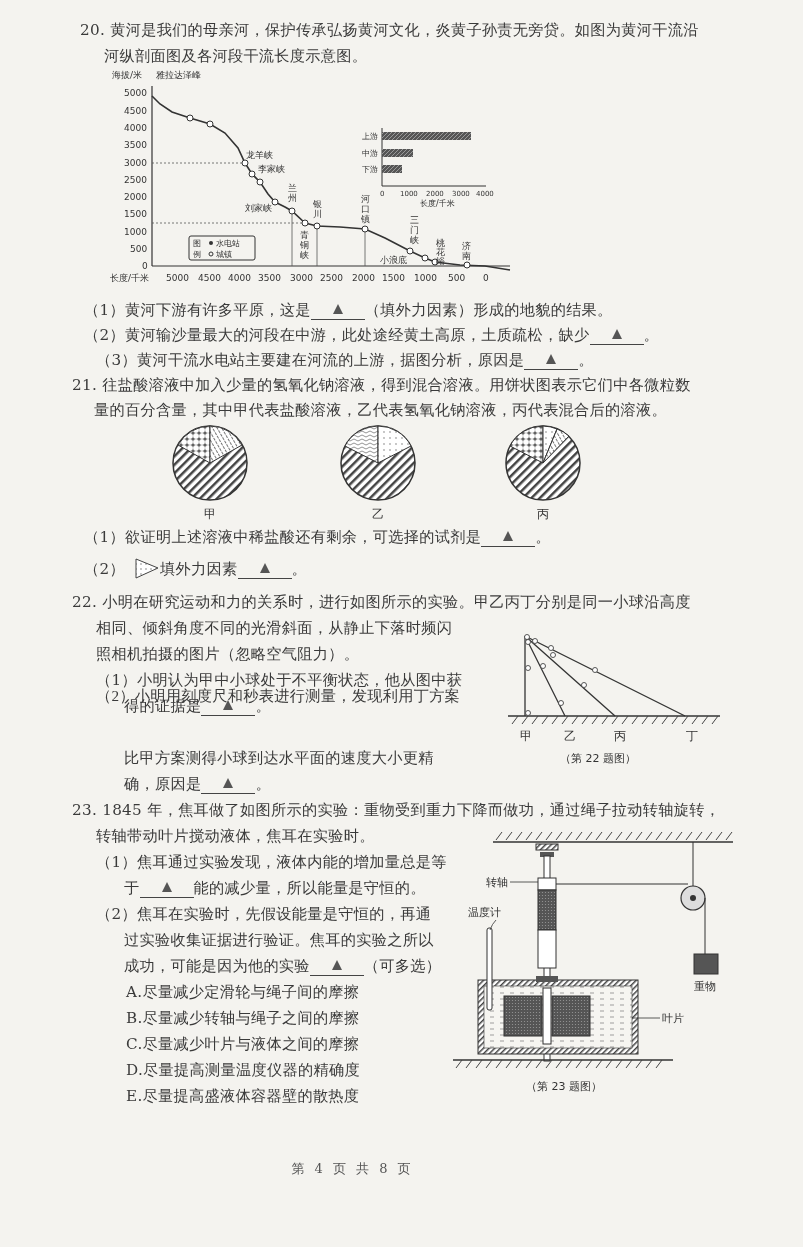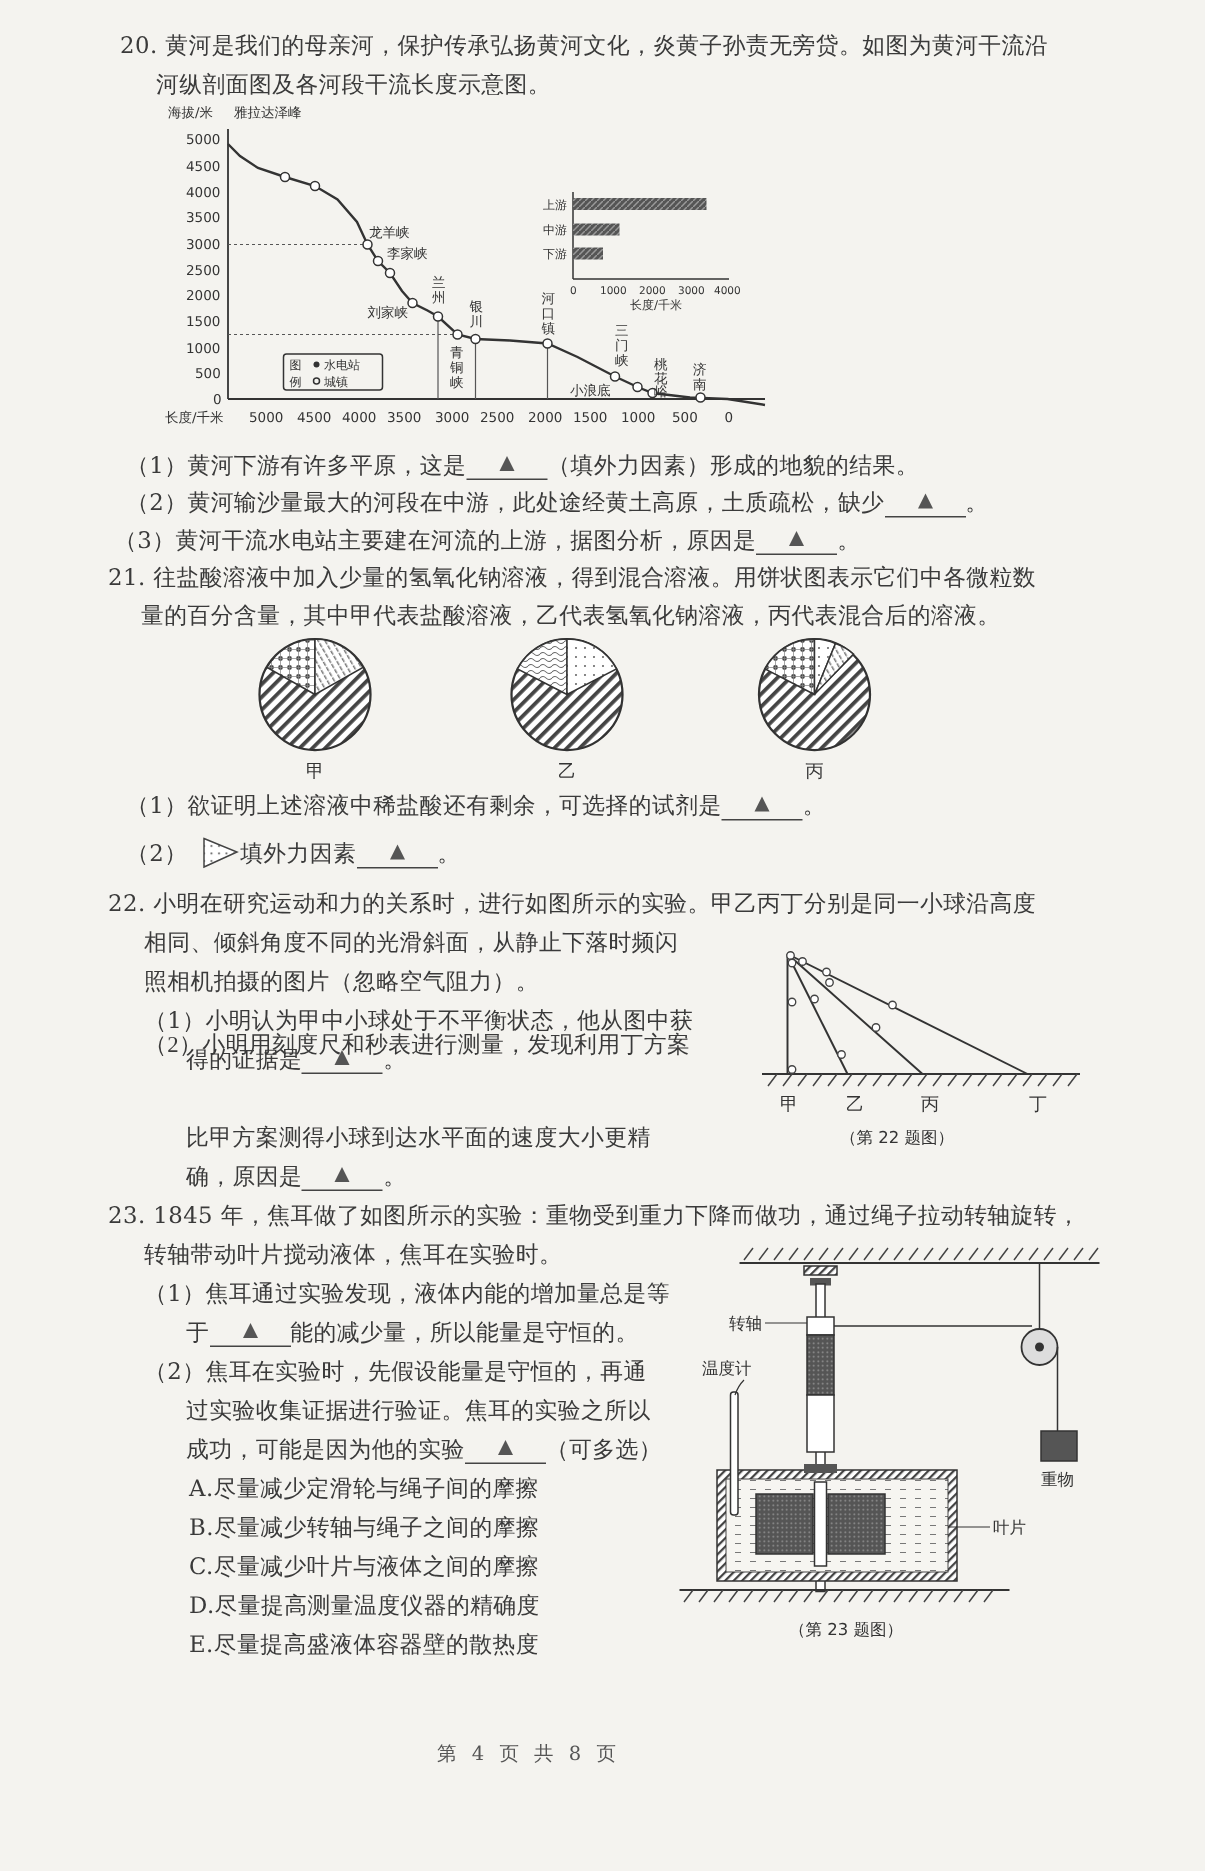--- a/index.html
+++ b/index.html
@@ -137,21 +137,21 @@
     <text x="310" y="140" font-size="8">长度/千米</text>
   </g>
 </svg>
 
 <div class="line" style="left:84px;top:300px;">
   <span>（1）黄河下游有许多平原，这是</span><span class="blank"><span class="tri"></span></span><span>（填外力因素）形成的地貌的结果。</span>
 </div>
 <div class="line" style="left:84px;top:325px;">
   <span>（2）黄河输沙量最大的河段在中游，此处途经黄土高原，土质疏松，缺少</span><span class="blank"><span class="tri"></span></span><span>。</span>
 </div>
-<div class="line" style="left:76px;top:350px;">
+<div class="line" style="left:96px;top:350px;">
   <span>（3）黄河干流水电站主要建在河流的上游，据图分析，原因是</span><span class="blank"><span class="tri"></span></span><span>。</span>
 </div>
 
 <div class="line" style="left:72px;top:375px;">21. 往盐酸溶液中加入少量的氢氧化钠溶液，得到混合溶液。用饼状图表示它们中各微粒数</div>
 <div class="line" style="left:94px;top:400px;">量的百分含量，其中甲代表盐酸溶液，乙代表氢氧化钠溶液，丙代表混合后的溶液。</div>
 
 <svg class="abs" style="left:160px;top:418px;" width="440" height="105" viewBox="0 0 440 105">
   <defs>
     <pattern id="diag" width="6" height="6" patternUnits="userSpaceOnUse" patternTransform="rotate(45)">
         <rect width="6" height="6" fill="#fff"></rect>

